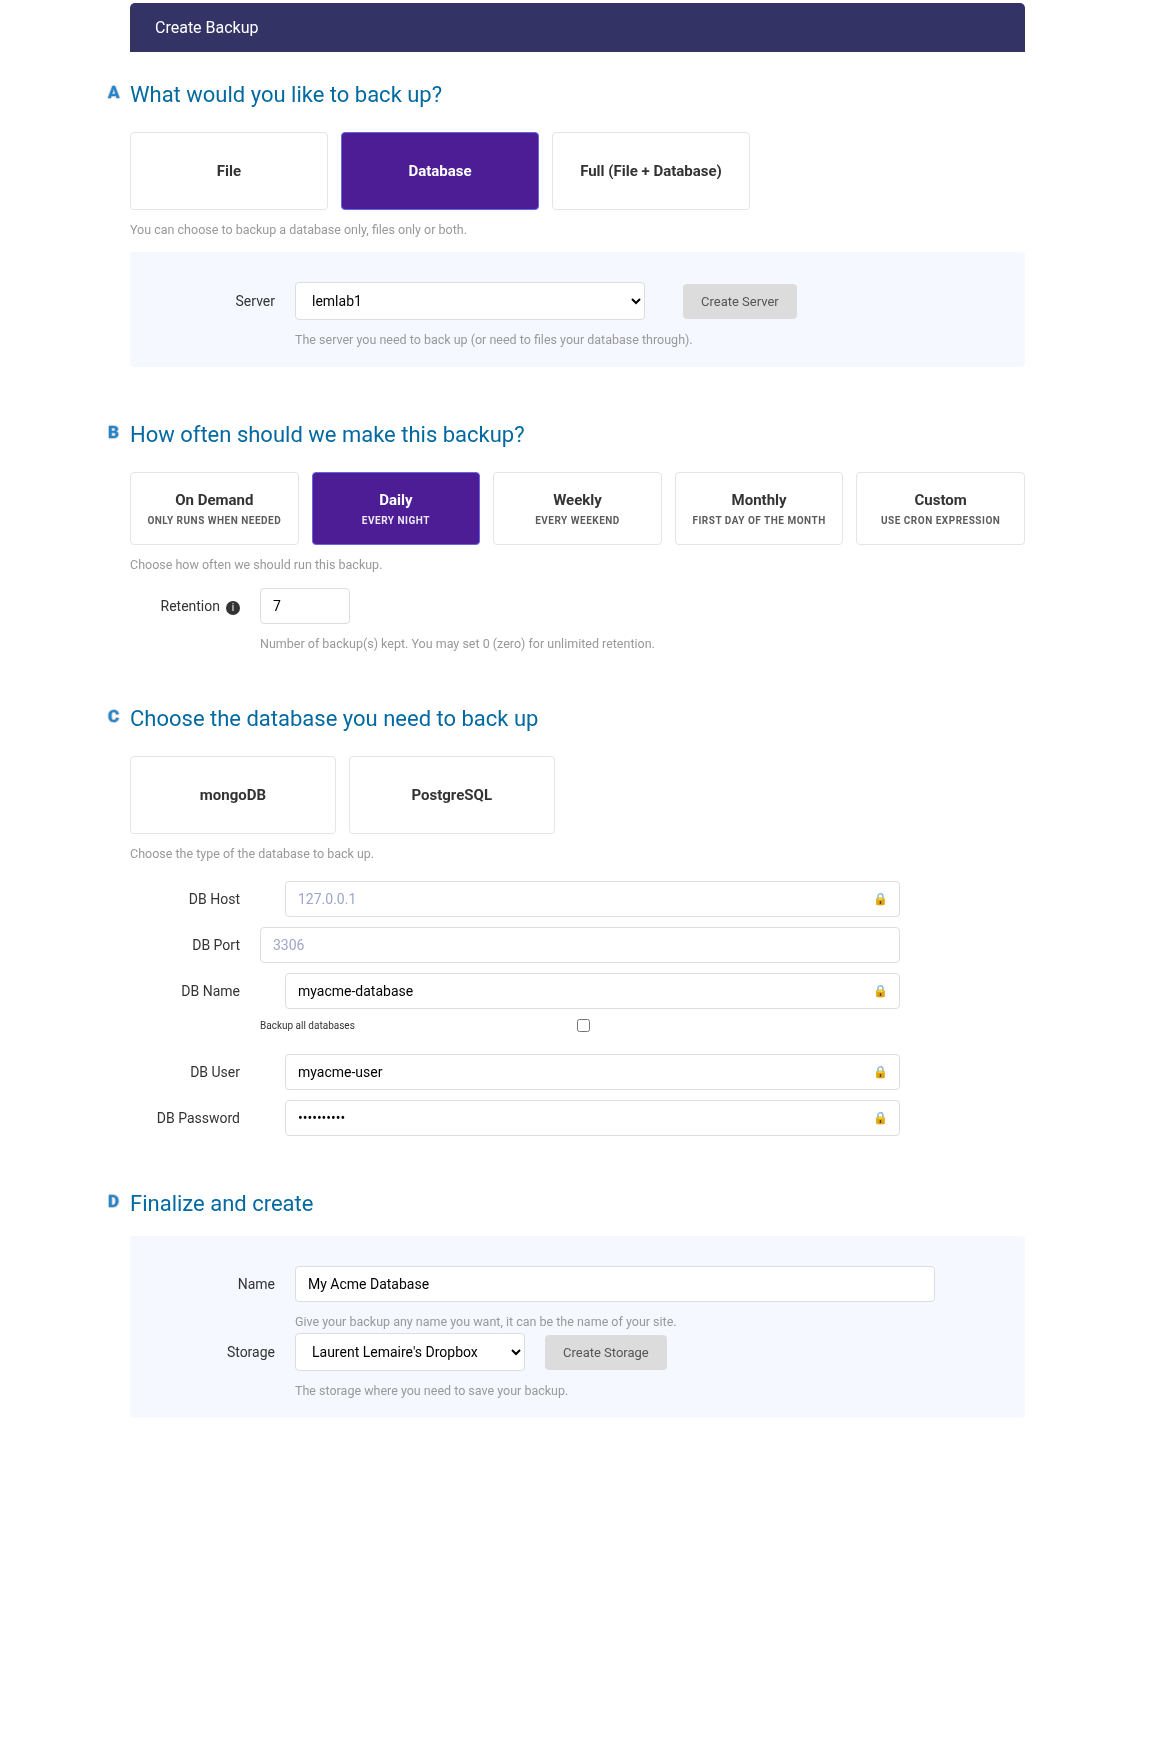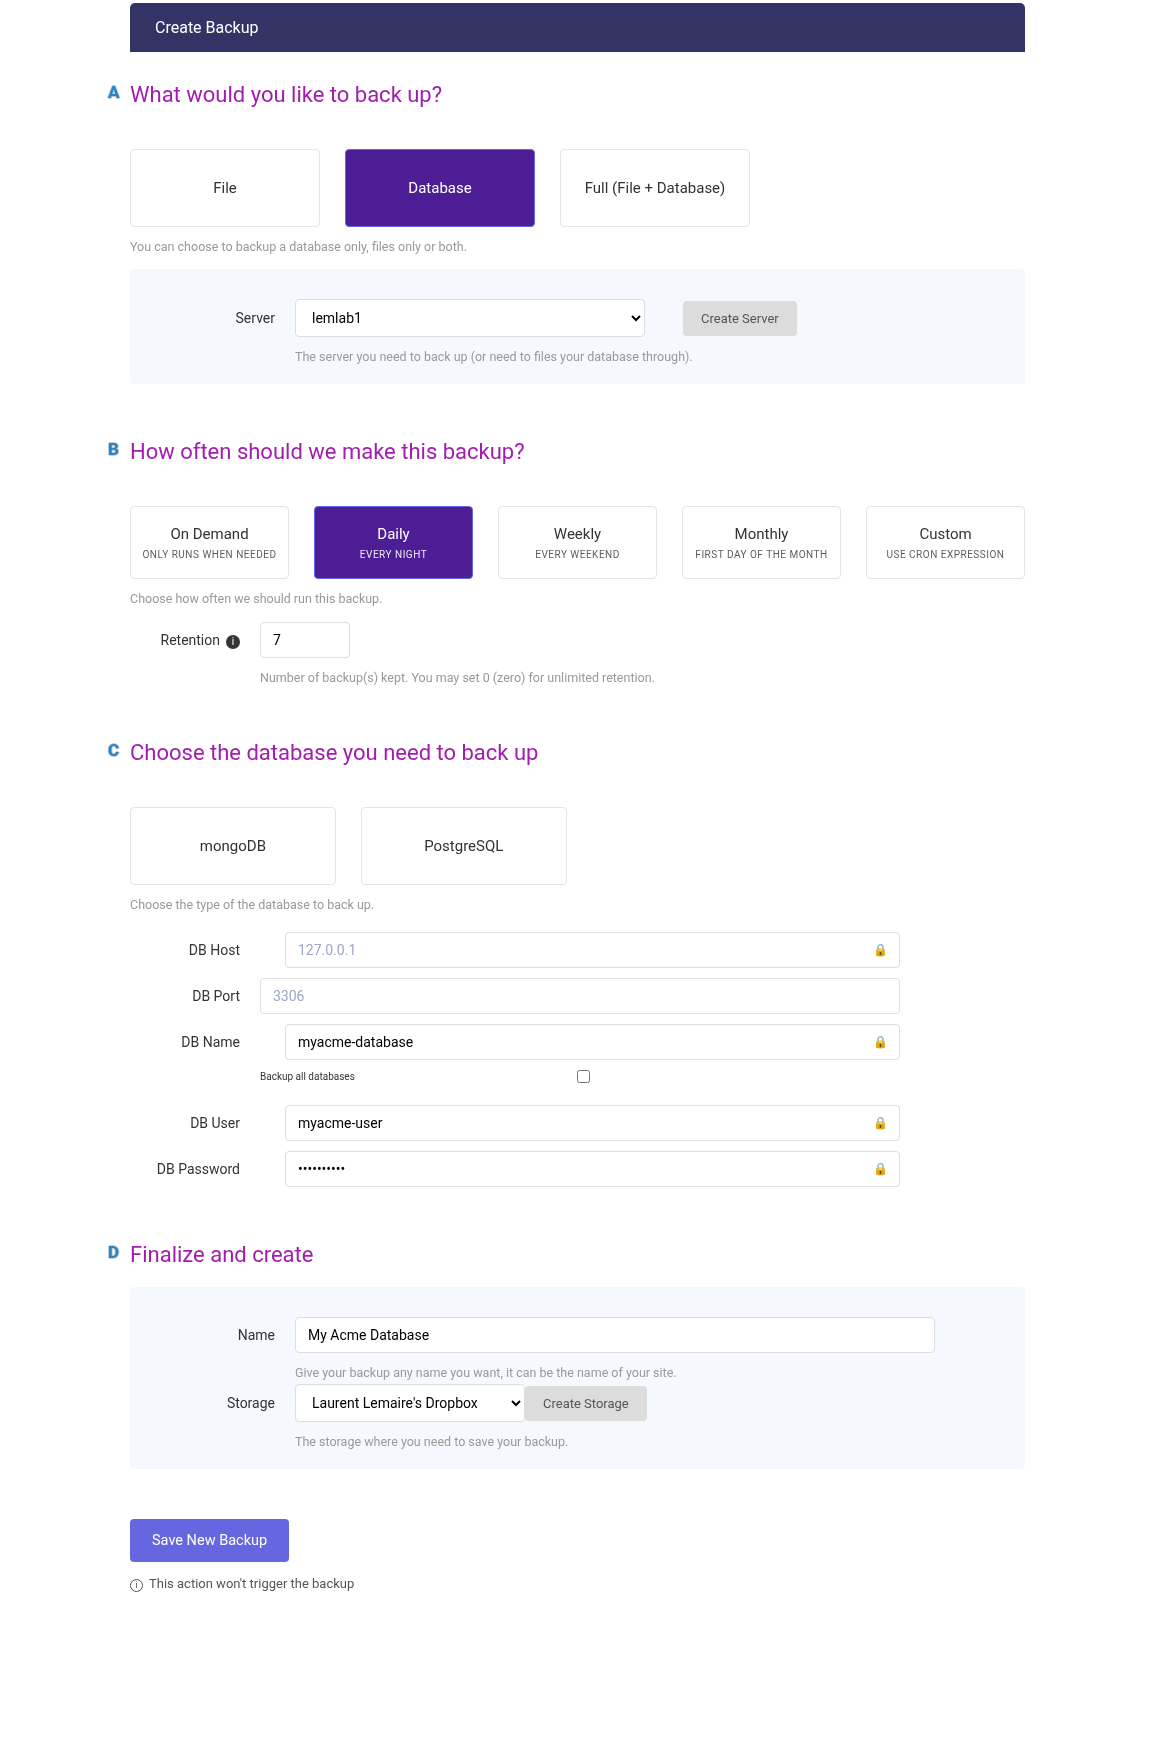--- a/index.html
+++ b/index.html
@@ -1,40 +1,40 @@
 <!DOCTYPE html>
 <html><head>
   <meta charset="utf-8">
   <style>
     * { box-sizing: border-box; margin: 0; padding: 0; font-family: -apple-system, BlinkMacSystemFont, 'Segoe UI', Roboto, sans-serif; }
     body { background: #fff; color: #333; width: 1155px; padding-bottom:40px;}
     .outer { border-top:3px solid rgba(0,0,0,0); padding:0 130px;}
     .header { background: #333366; color: #fff; padding: 15px 25px; font-size: 16px; border-radius: 5px 5px 0 0; }
     .section { margin-top: 30px; position:relative; }
     .marker { position:absolute; left:-22px; top:0; font-weight:800; font-size:17px; color:#2185d0; text-shadow:-1px 0 0 #ccc,0 -1px 0 #ccc,1px 0 0 #ccc,0 1px 0 #ccc; }
-    .section-title { font-size: 22px; font-weight: 400; color:#a21caf;}
-    .cards { display: flex; gap: 25px; margin-top: 42px; }
+    .section-title { font-size: 22px; font-weight: 400; color:#0369a1;}
+    .cards { display: flex; gap: 13px; margin-top: 25px; font-weight: bold; }
     .card { flex: 1; border: 1px solid #e5e5e5; border-radius: 4px; padding: 28px 10px; text-align: center; font-size: 15px; cursor:pointer; display:flex; flex-direction:column; align-items:center; justify-content:center; min-height:78px;}
     .card.selected { background: #4c1d95; color: #fff; border-color: #6666e0; }
     .card-sub { font-size:10px; letter-spacing:0.5px; margin-top:6px; opacity:0.8; text-transform:uppercase;}
     .card.selected .card-sub{ opacity:0.9;}
     .hint { color: #999; font-size: 12.5px; margin-top: 12px; }
     .panel { background: #f5f8ff; border-radius: 4px; padding:20px 35px 20px 35px; margin-top:15px;}
     .form-row { display: flex; align-items: center; margin: 10px 0; }
     .form-label { width: 130px; text-align: right; padding-right: 20px; font-size: 14px; color:#333;}
     .form-label.sm { font-size:14px; }
     .form-ctrl { flex: 1; }
     .form-below { margin-left:130px; }
     select, input[type=text], input[type=password] { width: 100%; padding: 9px 12px; border: 1px solid #ddd; border-radius: 4px; font-size: 14px; background:#fff;}
     select { appearance: auto; }
     .btn-gray { background: #dcdcdc; color:#555; border:none; border-radius:4px; padding:10px 18px; font-size:13px; cursor:pointer;}
     .btn-primary { background: #6666e0; color:#fff; border:none; border-radius:4px; padding:13px 22px; font-size:14.5px; cursor:pointer;}
     .row-with-btn { display:flex; gap:38px; align-items:center;}
     .row-with-btn > :first-child{ flex:0 0 350px;}
-    .row-with-btn-sm { display:flex; align-items:center;}
+    .row-with-btn-sm { display:flex; gap:20px; align-items:center;}
     .row-with-btn-sm > :first-child{ flex:0 0 230px;}
     .small-input { width:90px !important; flex:0 0 90px;}
     .input-lock { position:relative;padding-left:25px;}
     .input-lock .lock { position:absolute; right:12px; top:50%; transform:translateY(-50%); color:#888; font-size:12px;}
     input::placeholder{ color:#9da6c9;}
     .freq .card { padding:18px 8px; min-height:60px;}
     .db .card { padding:24px 8px; }
     .db .cards .card{ flex:0 0 23%;}
     .info-circle{ display:inline-block; width:14px; height:14px; border-radius:50%; background:#333; color:#fff; font-size:10px; line-height:14px; text-align:center; margin-left:6px;}
     .check-row{ display:flex; align-items:center;}
@@ -184,18 +184,14 @@
         <div class="form-label">Storage</div>
         <div class="form-ctrl row-with-btn-sm">
           <select><option>Laurent Lemaire's Dropbox</option></select>
           <button class="btn-gray">Create Storage</button>
         </div>
       </div>
       <div class="hint form-below">The storage where you need to save your backup.</div>
     </div>
   </div>
 
-  <div style="margin-top:50px;">
-    <button class="btn-primary">Save New Backup</button>
-    <div class="final-note"><span class="ii">i</span><span>This action won't trigger the backup</span></div>
-  </div>
 
 </div>
 
 </body></html>

